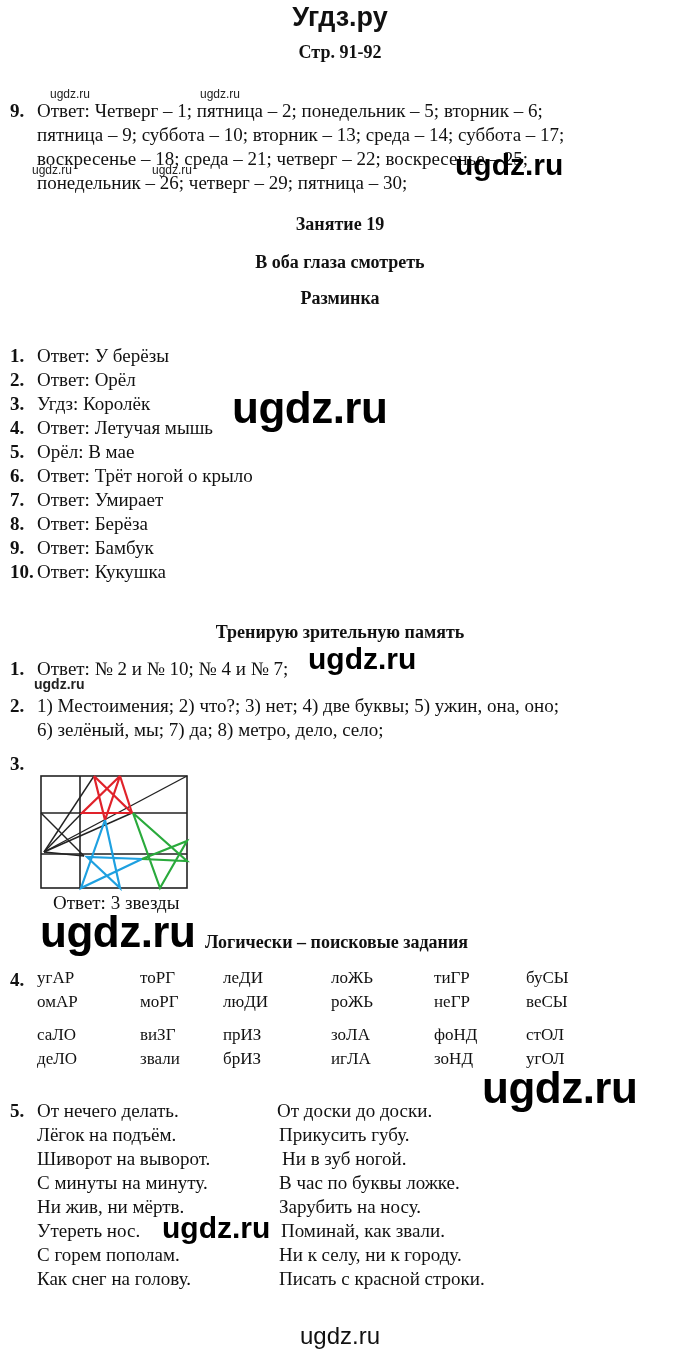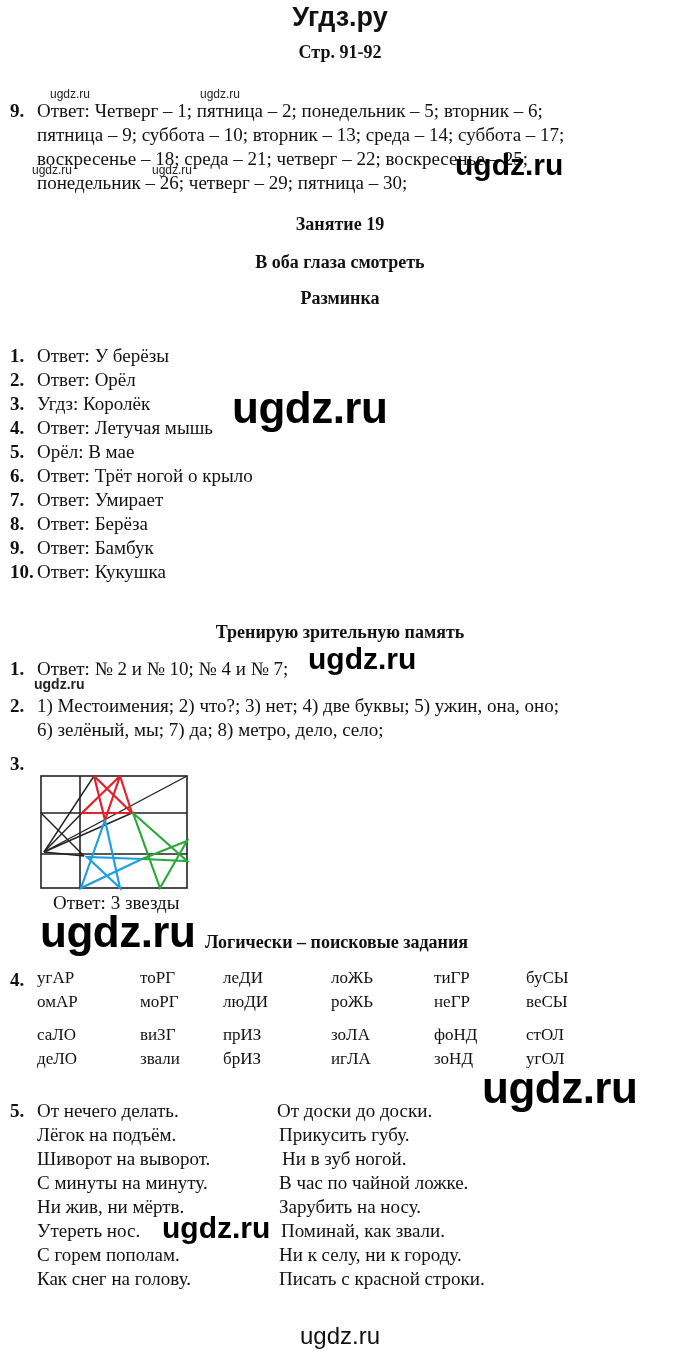--- a/index.html
+++ b/index.html
@@ -138,21 +138,21 @@
   <div class="abs txt" style="left:37px;top:1171px;">С минуты на минуту.</div>
   <div class="abs txt" style="left:37px;top:1195px;">Ни жив, ни мёртв.</div>
   <div class="abs txt" style="left:37px;top:1219px;">Утереть нос.</div>
   <div class="abs txt" style="left:37px;top:1243px;">С горем пополам.</div>
   <div class="abs txt" style="left:37px;top:1267px;">Как снег на голову.</div>
 </div>
 <div>
   <div class="abs txt" style="left:277px;top:1099px;">От доски до доски.</div>
   <div class="abs txt" style="left:279px;top:1123px;">Прикусить губу.</div>
   <div class="abs txt" style="left:282px;top:1147px;">Ни в зуб ногой.</div>
-  <div class="abs txt" style="left:279px;top:1171px;">В час по чайной ложке.</div>
+  <div class="abs txt" style="left:279px;top:1171px;">В час по буквы ложке.</div>
   <div class="abs txt" style="left:279px;top:1195px;">Зарубить на носу.</div>
   <div class="abs txt" style="left:281px;top:1219px;">Поминай, как звали.</div>
   <div class="abs txt" style="left:279px;top:1243px;">Ни к селу, ни к городу.</div>
   <div class="abs txt" style="left:279px;top:1267px;">Писать с красной строки.</div>
 </div>
 <div class="abs wm-mid" style="left:162px;top:1211px;">ugdz.ru</div>
 
 <div class="abs wm-foot" style="top:1322px;">ugdz.ru</div>
 
 </body></html>

